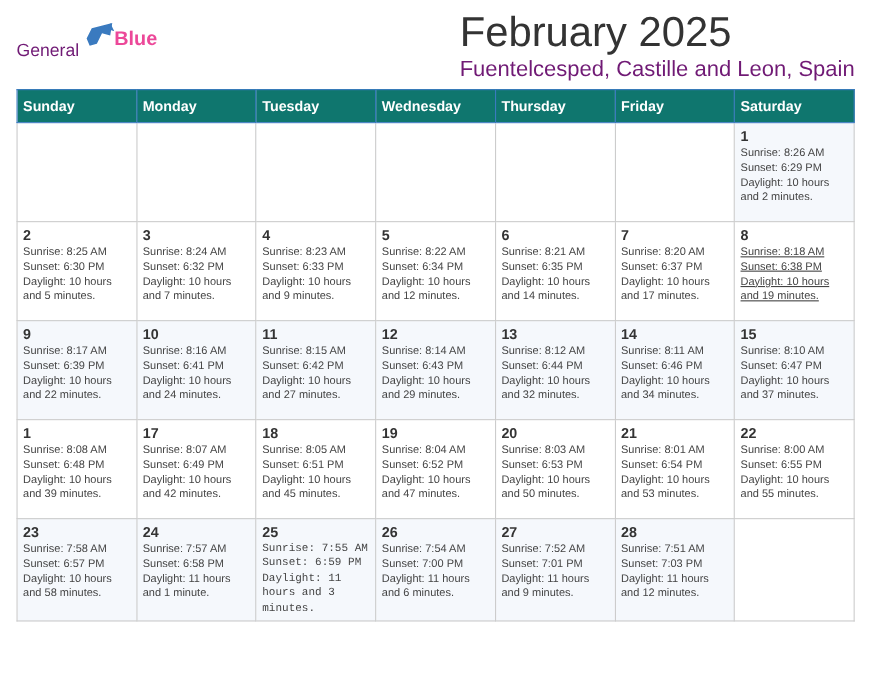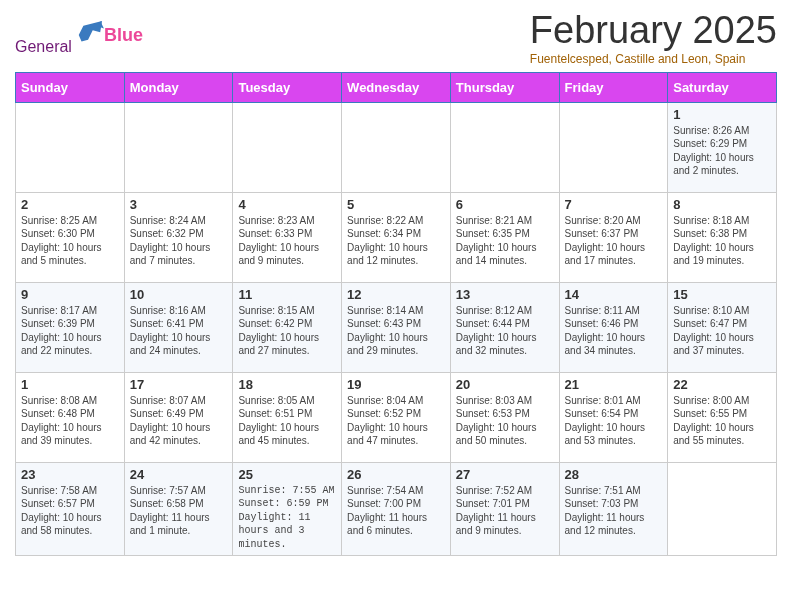--- a/index.html
+++ b/index.html
@@ -3,23 +3,23 @@
   <meta charset="utf-8">
   <style>
     * { box-sizing: border-box; margin: 0; padding: 0; }
     body { font-family: Arial, sans-serif; background: #fff; width: 792px; min-height: 612px; }
     .page { width: 792px; padding: 10px 15px 15px 15px; }
     .header-area { display: flex; align-items: flex-start; justify-content: space-between; margin-bottom: 6px; }
     .logo { display: flex; align-items: center; margin-top: 4px; }
     .logo-icon { width: 30px; height: 28px; margin-left: 2px; }
     .title-area { text-align: left; }
     .month-title { font-size: 38px; color: #333; font-weight: 300; line-height: 1.1; }
-    .location-title { font-size: 12px; color: #a16207; font-weight: normal; }
+    .location-title { font-size: 20px; color: #701a75; font-weight: normal; }
     table { width: 100%; border-collapse: collapse; }
-    thead tr { background-color: #d946ef; }
+    thead tr { background-color: #0f766e; }
     thead th { color: #fff; font-size: 13px; font-weight: 600; padding: 7px 5px; text-align: left; border: 1px solid #3a7abf; }
     tbody td { vertical-align: top; border: 1px solid #ccc; padding: 4px 5px; width: calc(100%/7); min-height: 80px; height: 90px; }
     tbody tr:nth-child(odd) { background-color: #f5f8fc; }
     tbody tr:nth-child(even) { background-color: #fff; }
     .day-num { font-size: 13px; font-weight: bold; color: #333; display: block; margin-bottom: 2px; }
     .day-info { font-size: 10px; color: #444; line-height: 1.35; }
     .empty { background: #fff !important; }
   </style>
 </head>
 <body>
@@ -99,21 +99,21 @@
 Daylight: 10 hours and 14 minutes.</div>
           </td>
           <td>
             <span class="day-num">7</span>
             <div class="day-info" style="white-space: pre-line;">Sunrise: 8:20 AM
 Sunset: 6:37 PM
 Daylight: 10 hours and 17 minutes.</div>
           </td>
           <td>
             <span class="day-num">8</span>
-            <div class="day-info" style="white-space: pre-line;">Sunrise: 8:18 AM
+            <div class="day-info" style="white-space: pre-line; text-decoration: underline;">Sunrise: 8:18 AM
 Sunset: 6:38 PM
 Daylight: 10 hours and 19 minutes.</div>
           </td>
         </tr>
         <tr>
           <td>
             <span class="day-num">9</span>
             <div class="day-info" style="white-space: pre-line;">Sunrise: 8:17 AM
 Sunset: 6:39 PM
 Daylight: 10 hours and 22 minutes.</div>

